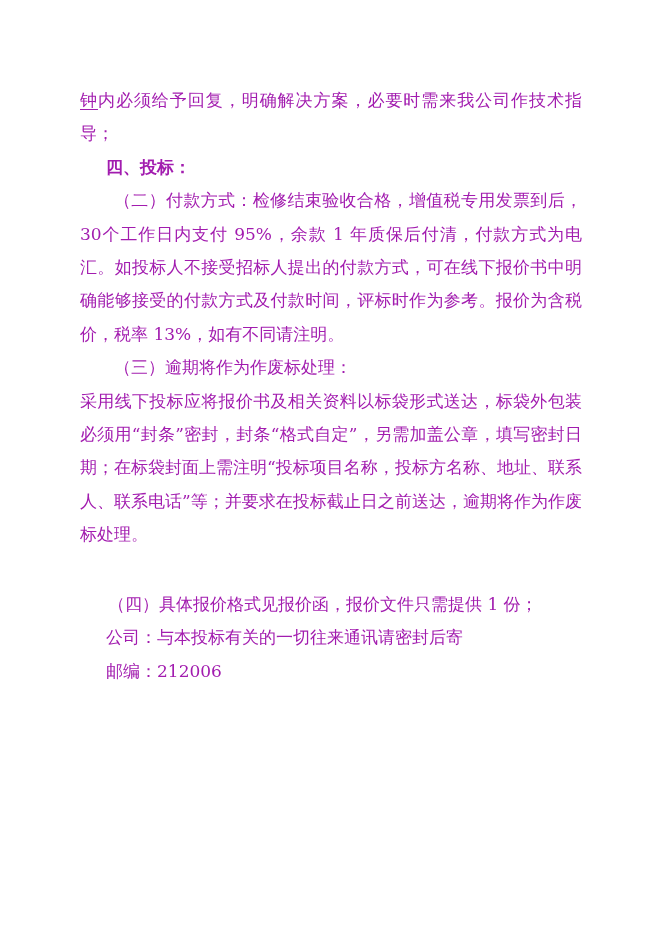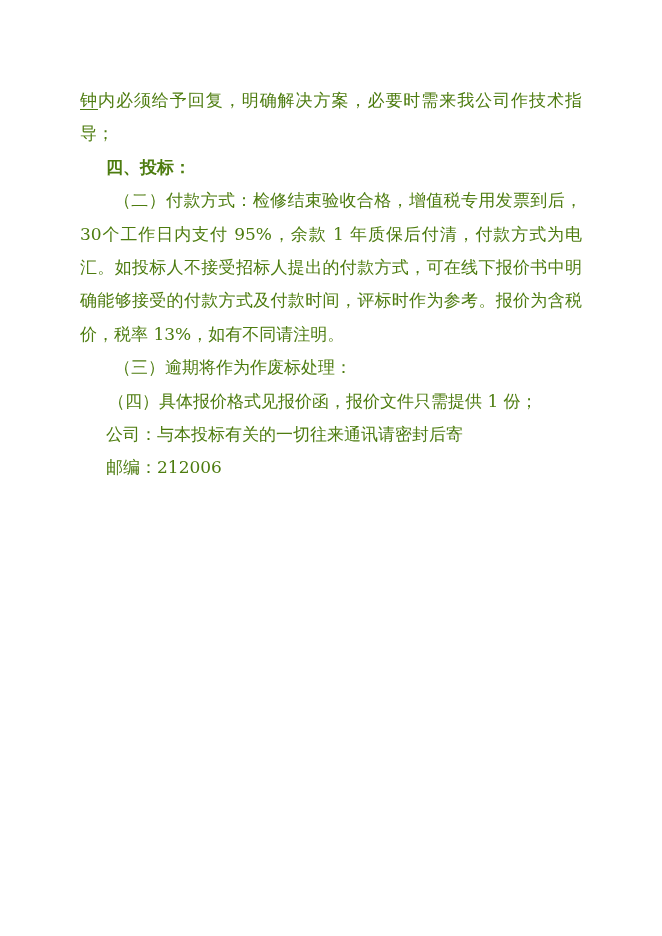--- a/index.html
+++ b/index.html
@@ -5,44 +5,45 @@
   html, body { margin: 0; padding: 0; background: #ffffff; }
   body { width: 662px; height: 936px; position: relative; overflow: hidden; }
   .page {
     position: absolute;
     left: 80px;
     top: 84px;
     width: 502px;
     font-family: "DejaVu Serif", "Liberation Serif", serif;
     font-size: 17px;
     line-height: 33.4px;
-    color: #4d7c0f;
+    color: #a21caf;
     text-align: justify;
   }
   .p { margin: 0; }
   .indent2 { text-indent: 34px; }
-  .indent1 { padding-left: 28px; }
+  .indent1 { padding-left: 28px; margin-top: 36px; }
   .heading { font-family: Liberation Serif, serif; font-weight: bold; padding-left: 26px; }
   .u { text-decoration: underline; text-underline-offset: 3px; }
   .kv { padding-left: 26px; }
 </style>
 </head>
 <body>
 
 <div class="page">
   <p class="p"><span class="u">钟</span><span>内必须给予回复，明确解决方案，必要时需来我公司作技术指导；</span></p>
 
 
   <p class="p heading">四、投标：</p>
 
 
   <p class="p indent2">（二）付款方式：检修结束验收合格，增值税专用发票到后，30个工作日内支付 95%，余款 1 年质保后付清，付款方式为电汇。如投标人不接受招标人提出的付款方式，可在线下报价书中明确能够接受的付款方式及付款时间，评标时作为参考。报价为含税价，税率 13%，如有不同请注明。</p>
 
   <p class="p indent2">（三）逾期将作为作废标处理：</p>
 
+  <p class="p">采用线下投标应将报价书及相关资料以标袋形式送达，标袋外包装必须用“封条”密封，封条“格式自定”，另需加盖公章，填写密封日期；在标袋封面上需注明“投标项目名称，投标方名称、地址、联系人、联系电话”等；并要求在投标截止日之前送达，逾期将作为作废标处理。</p>
 
   <p class="p indent1">（四）具体报价格式见报价函，报价文件只需提供 1 份；</p>
 
 
   <p class="p kv"><span>公司：</span><span>与本投标有关的一切往来通讯请密封后寄</span></p>
 
 
   <p class="p kv"><span>邮编：</span><span>212006</span></p>
 </div>
 

